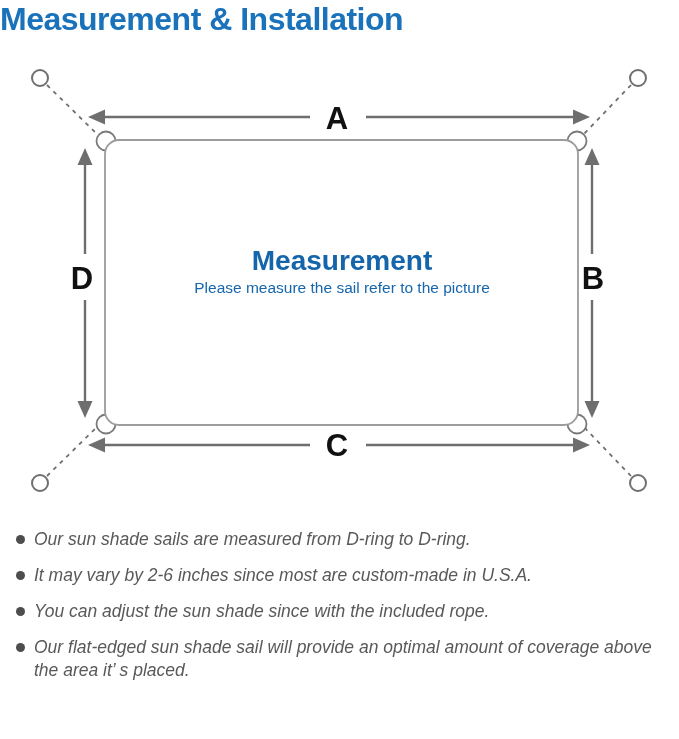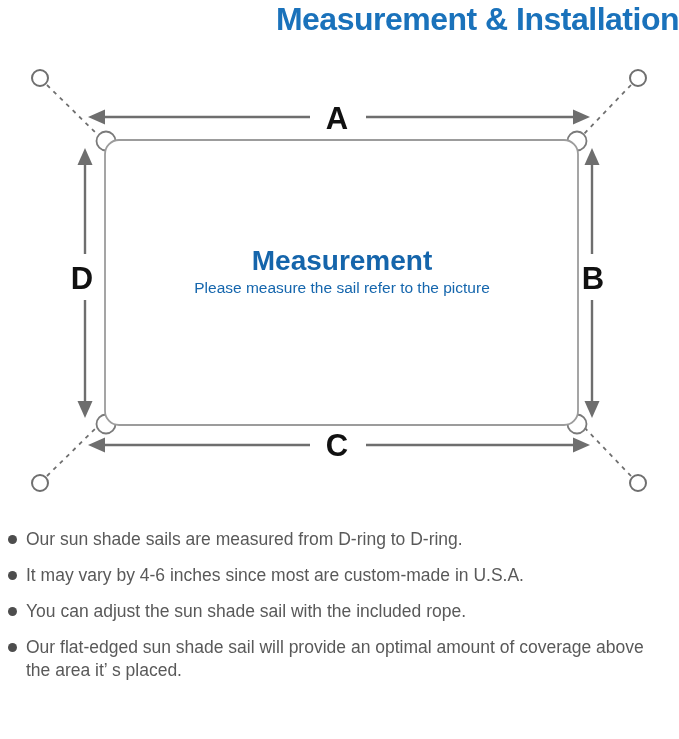--- a/index.html
+++ b/index.html
@@ -13,21 +13,21 @@
     width: 679px;
     height: 739px;
     background: #ffffff;
     overflow: hidden;
   }
   .page-title {
     position: absolute;
     top: 1px;
     left: 0;
     width: 679px;
-    text-align: right;
+    text-align: left;
     font-size: 32px;
     font-weight: 700;
     letter-spacing: -0.5px;
     color: #1a72bb;
   }
   .diagram-svg {
     position: absolute;
     top: 52px;
     left: 0;
   }
@@ -53,22 +53,23 @@
     top: 528px;
     left: 0;
     width: 679px;
     list-style: none;
     margin: 0;
     padding: 0;
   }
   .note-item {
     display: flex;
     align-items: flex-start;
-    margin: 0 0 13px 0;
+    margin: 0 0 13px 8px;
     padding-left: 8px;
+    font-style: italic;
   }
   .bullet-dot {
     flex: 0 0 auto;
     width: 9px;
     height: 9px;
     border-radius: 50%;
     background: #4d4d4d;
     margin: 7px 9px 0 0;
   }
   .note-text {
@@ -141,25 +142,25 @@
     <text class="center-sub" x="342" y="241" text-anchor="middle">Please measure the sail refer to the picture</text>
   </svg>
 
   <ul class="notes">
     <li class="note-item">
       <span class="bullet-dot"></span>
       <span class="note-text">Our sun shade sails are measured from D-ring to D-ring.</span>
     </li>
     <li class="note-item">
       <span class="bullet-dot"></span>
-      <span class="note-text">It may vary by 4-6 inches since most are custom-made in U.S.A.</span>
+      <span class="note-text">It may vary by 2-6 inches since most are custom-made in U.S.A.</span>
     </li>
     <li class="note-item">
       <span class="bullet-dot"></span>
-      <span class="note-text">You can adjust the sun shade sail with the included rope.</span>
+      <span class="note-text">You can adjust the sun shade since with the included rope.</span>
     </li>
     <li class="note-item">
       <span class="bullet-dot"></span>
       <span class="note-text">Our flat-edged sun shade sail will provide an optimal amount of coverage above
 the area it’ s placed.</span>
     </li>
   </ul>
 
 </div>
 

